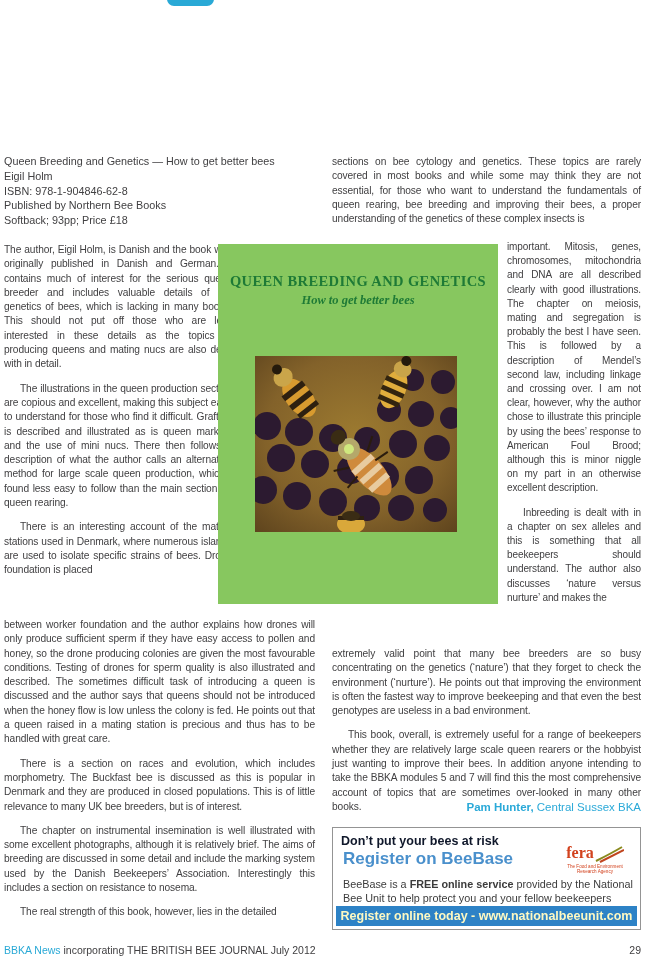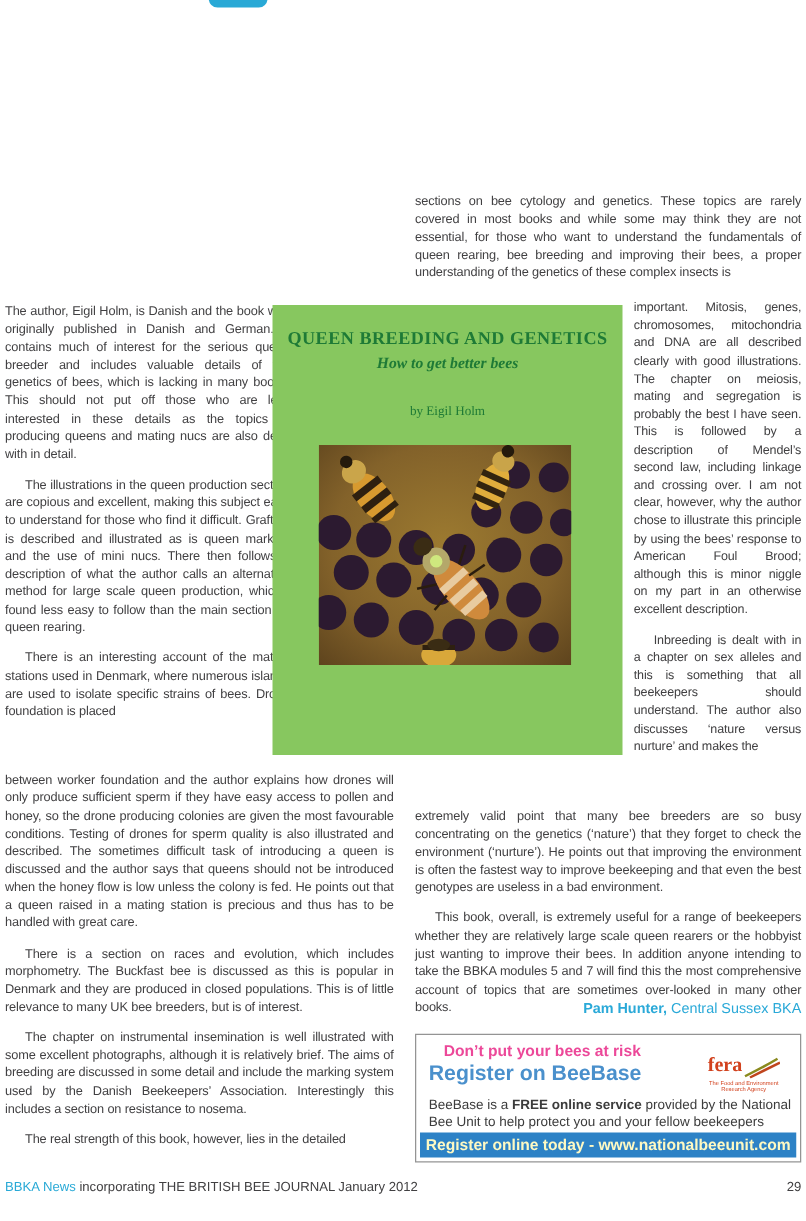--- a/index.html
+++ b/index.html
@@ -22,31 +22,31 @@
   #block-l2{left:4px;top:618px;width:311px;}
   #block-r1{left:332px;top:155px;width:309px;}
   #block-r2{left:507px;top:240px;width:134px;font-size:10px;line-height:14.2px;}
   #block-r3{left:332px;top:647px;width:309px;}
   .byline{position:absolute;left:332px;top:801px;width:309px;text-align:right;
           font-size:11.5px;color:#2aa9d8;}
   .byline b{font-weight:bold;}
   
   .cover{position:absolute;left:218px;top:244px;width:280px;height:360px;
          background:#87c75f;text-align:center;}
-  .cover-title{margin-top:19px;font-family:"Liberation Serif", serif;font-weight:bold;
+  .cover-title{margin-top:29px;font-family:"Liberation Serif", serif;font-weight:bold;
                color:#1e7a36;font-size:14.5px;letter-spacing:0.4px;text-align:center;}
   .cover-sub{margin-top:3px;font-family:"Liberation Serif", serif;font-style:italic;
              font-weight:bold;color:#1e7a36;font-size:12.5px;}
   .cover-author{margin-top:26px;font-family:"Liberation Serif", serif;
                 color:#1e7a36;font-size:10.5px;}
   .cover-photo{position:absolute;left:37px;top:112px;width:202px;height:176px;}
   
   .advert{position:absolute;left:332px;top:827px;width:309px;height:103px;
           border:1px solid #949494;background:#ffffff;box-sizing:border-box;}
-  .ad-headline{position:absolute;left:22px;top:6px;color:#ec4899;font-weight:bold;
+  .ad-headline{position:absolute;left:8px;top:6px;color:#0f172a;font-weight:bold;
                font-size:12.5px;}
   .ad-subheadline{position:absolute;left:10px;top:21px;color:#4a90cc;font-weight:bold;
                   font-size:17px;}
   .fera{position:absolute;right:6px;top:16px;width:78px;height:42px;text-align:center;}
   .fera-word{color:#d2421e;font-weight:bold;font-size:16px;font-family:"Liberation Serif",serif;
              display:inline-block;vertical-align:top;}
   .fera-caption{color:#d2421e;font-size:4.6px;line-height:5.4px;margin-top:1px;}
   .ad-body{position:absolute;left:10px;top:50px;width:292px;color:#3c3c3c;
            font-size:10.8px;line-height:13.5px;}
   .ad-bar{position:absolute;left:3px;right:3px;bottom:3px;height:20px;background:#2d82c6;
@@ -58,20 +58,27 @@
   .footer .pageno{position:absolute;right:0;top:0;}
 </style>
 </head>
 <body>
 
 <div id="page">
 
   <div class="top-pill"></div>
 
 
+  <div class="details">
+    <div>Queen Breeding and Genetics — How to get better bees</div>
+    <div>Eigil Holm</div>
+    <div>ISBN: 978-1-904846-62-8</div>
+    <div>Published by Northern Bee Books</div>
+    <div>Softback; 93pp; Price £18</div>
+  </div>
 
   <div id="block-l1" class="body-block">
     <p>The author, Eigil Holm, is Danish and the book was originally published in Danish and German. It contains much of interest for the serious queen breeder and includes valuable details of the genetics of bees, which is lacking in many books. This should not put off those who are less interested in these details as the topics of producing queens and mating nucs are also dealt with in detail.</p>
     <p class="indent">The illustrations in the queen production section are copious and excellent, making this subject easy to understand for those who find it difficult. Grafting is described and illustrated as is queen marking and the use of mini nucs. There then follows a description of what the author calls an alternative method for large scale queen production, which I found less easy to follow than the main section on queen rearing.</p>
     <p class="indent">There is an interesting account of the mating stations used in Denmark, where numerous islands are used to isolate specific strains of bees. Drone foundation is placed</p>
   </div>
 
   <div id="block-l2" class="body-block">
     <p>between worker foundation and the author explains how drones will only produce sufficient sperm if they have easy access to pollen and honey, so the drone producing colonies are given the most favourable conditions. Testing of drones for sperm quality is also illustrated and described. The sometimes difficult task of introducing a queen is discussed and the author says that queens should not be introduced when the honey flow is low unless the colony is fed. He points out that a queen raised in a mating station is precious and thus has to be handled with great care.</p>
     <p class="indent">There is a section on races and evolution, which includes morphometry. The Buckfast bee is discussed as this is popular in Denmark and they are produced in closed populations. This is of little relevance to many UK bee breeders, but is of interest.</p>
@@ -93,21 +100,20 @@
     <p class="indent">This book, overall, is extremely useful for a range of beekeepers whether they are relatively large scale queen rearers or the hobbyist just wanting to improve their bees. In addition anyone intending to take the BBKA modules 5 and 7 will find this the most comprehensive account of topics that are sometimes over-looked in many other books.</p>
   </div>
 
   <div class="byline">
     <b>Pam Hunter,</b><span> Central Sussex BKA</span>
   </div>
 
   <div class="cover">
     <div class="cover-title">QUEEN BREEDING AND GENETICS</div>
     <div class="cover-sub">How to get better bees</div>
-    <div class="cover-author">by Eigil Holm</div>
     <svg class="cover-photo" viewBox="0 0 202 176" xmlns="http://www.w3.org/2000/svg" preserveAspectRatio="none">
       <defs>
         <radialGradient id="combbg" cx="50%" cy="45%" r="75%">
           <stop offset="0%" stop-color="#9c7a30"></stop>
           <stop offset="60%" stop-color="#83622a"></stop>
           <stop offset="100%" stop-color="#5d431d"></stop>
         </radialGradient>
       </defs>
       <rect width="202" height="176" fill="url(#combbg)"></rect>
       <g fill="#2c1a30">
@@ -190,17 +196,17 @@
       <div class="fera-caption">
         <div>The Food and Environment</div>
         <div>Research Agency</div>
       </div>
     </div>
     <div class="ad-body"><span>BeeBase is a </span><b>FREE online service</b><span> provided by the National Bee Unit to help protect you and your fellow beekeepers from colony threatening pests and diseases.</span></div>
     <div class="ad-bar">Register online today  - www.nationalbeeunit.com</div>
   </div>
 
   <div class="footer">
-    <span class="brand">BBKA News</span><span class="inc"> incorporating </span><span>THE BRITISH BEE JOURNAL January 2012</span>
+    <span class="brand">BBKA News</span><span class="inc"> incorporating </span><span>THE BRITISH BEE JOURNAL July 2012</span>
     <span class="pageno">29</span>
   </div>
 
 </div>
 
 </body></html>

